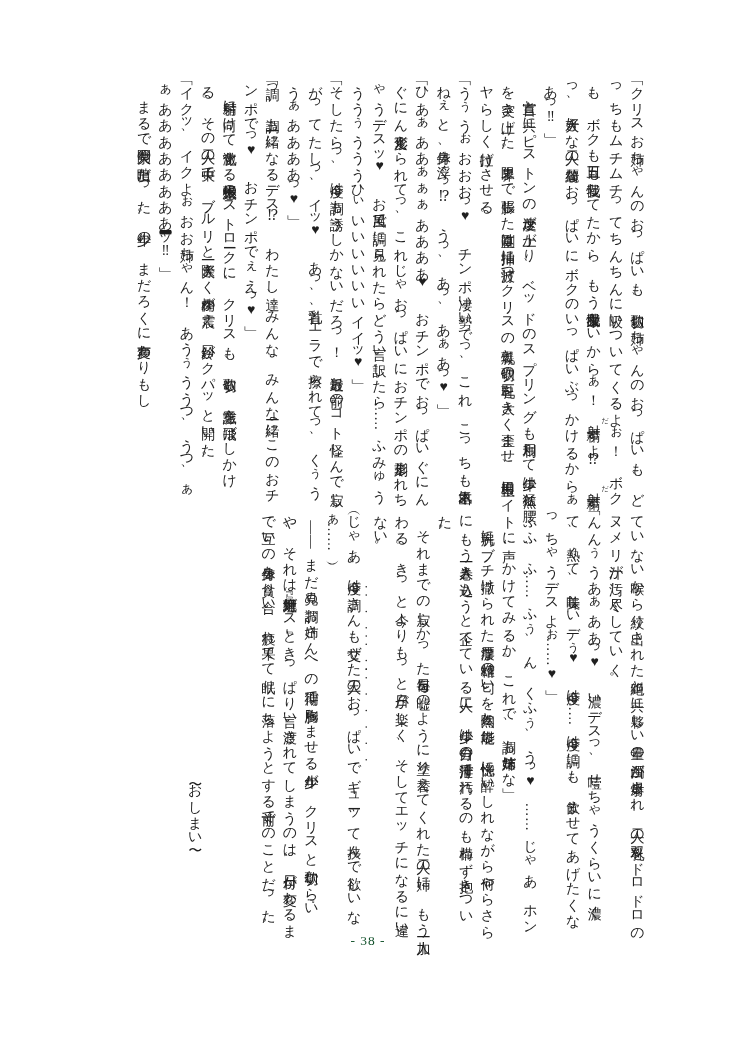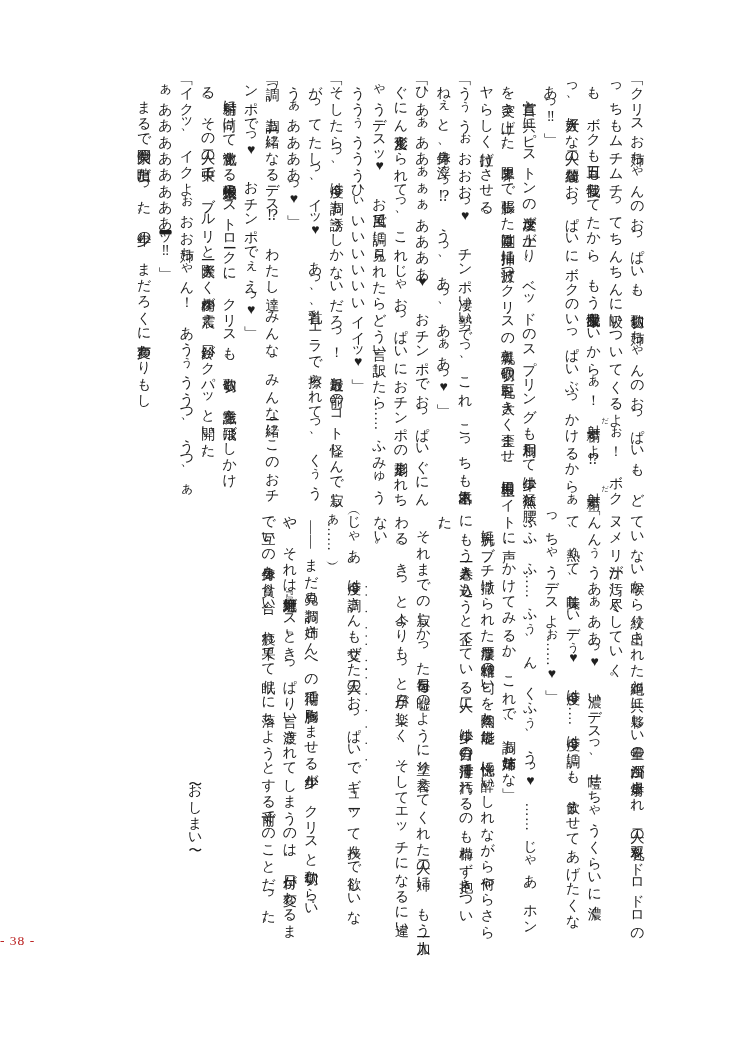--- a/index.html
+++ b/index.html
@@ -49,24 +49,24 @@
   }
   ruby rt {
     font-size: 7px;
     letter-spacing: 0;
   }
   .page-number {
     position: absolute;
     top: 933px;
     left: 0;
     width: 736px;
-    text-align: left;
+    text-align: center;
     font-size: 13.5px;
     letter-spacing: 1px;
-    color: #b91c1c;
+    color: #14532d;
   }
 </style>
 </head>
 <body>
 
 <div class="page">
 
   <div id="top-block" class="vblock">
       <p class="para">「クリスお姉ちゃんのおっぱいも、切歌お姉ちゃんのおっぱいも、どっちもムチムチってちんちんに吸いついてくるよぉ！　ボクも、ボクも五日も我慢してたから、もう我慢出来ないからぁ！　<ruby>射精<rt>だ</rt></ruby>すよ⁉　<ruby>射精<rt>だ</rt></ruby>すっ、大好きな二人の綺麗なおっぱいにボクのいっぱいぶっかけるからぁあっ‼」</p>
       <p class="para">　宣言と共にピストンの速度が上がり、ベッドのスプリングも利用して少年は猛然と腰を突き上げた。限界まで膨張した剛直は抽挿に波打つクリスの爆乳と切歌の巨乳を大きく歪ませ、男根型にイヤらしく拉げさせる。</p>

